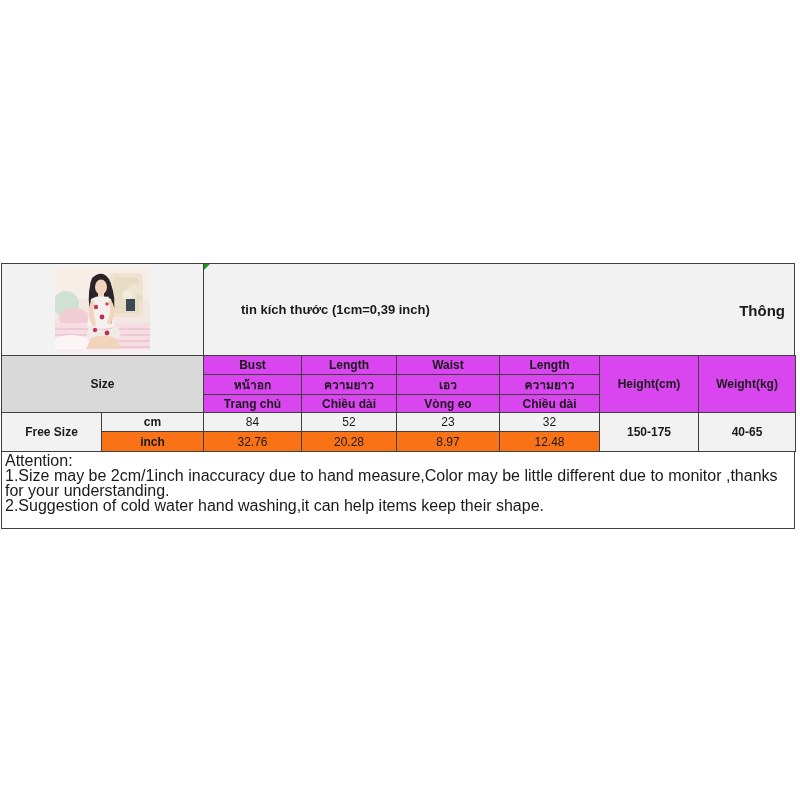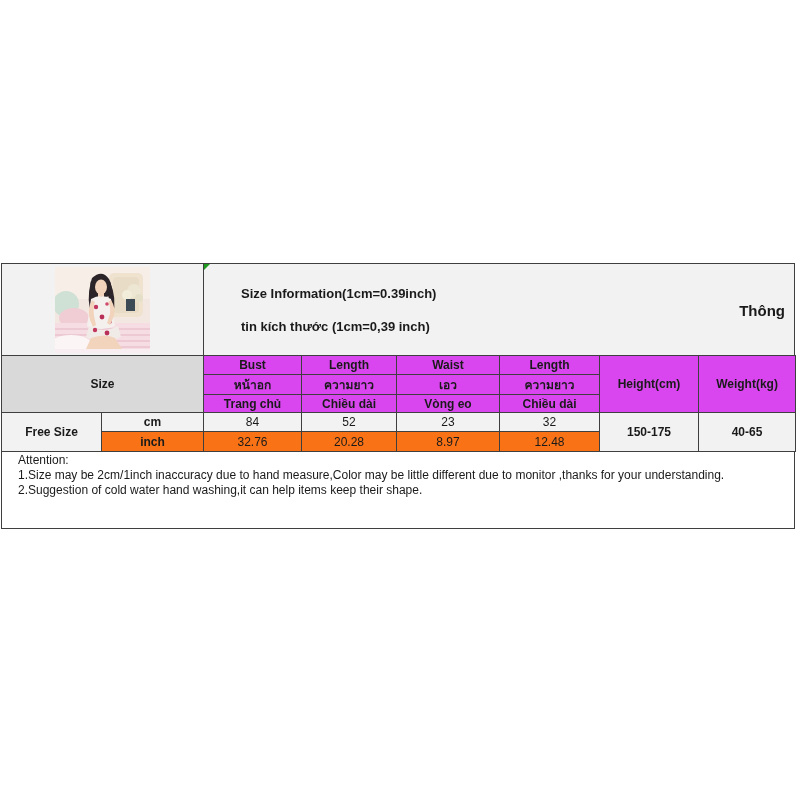--- a/index.html
+++ b/index.html
@@ -59,22 +59,22 @@
   td.white{background:#f97316;}
   td.bold{font-weight:bold;}
   td.thickL{border-left-width:2px;}
   td.thickR{border-right-width:2px;}
   td.thickT{border-top-width:2px;}
   td.thickB{border-bottom-width:2px;margin-top:12px;}
 
   
   .attention{
     margin-top:-1px;border:1px solid #3f3f3f;box-sizing:border-box;
-    height:78px;background:#ffffff;padding:1px 16px;
-    font-size:12px;line-height:15px;text-align:left;
+    height:78px;background:#ffffff;padding:1px 3px;
+    font-size:16px;line-height:15px;text-align:left;
   }
 </style>
 </head>
 <body>
 
 <div class="sheet">
 
   <div class="row1">
     <div class="green-tri"></div>
 
@@ -109,21 +109,20 @@
         <path d="M37 33 q-5 10 -2 20 l3 7 l3 -2 l-2 -9 q-1 -9 1 -14z" fill="#f2d3bb"></path>
         <path d="M56 33 q5 8 3 16 l-4 9 l-3 -2 l3 -9 q1 -8 -2 -12z" fill="#f2d3bb"></path>
         <path d="M44 29 l2 -7 l3 1 l-2 7z" fill="#f2d3bb"></path>
         <path d="M36 71 q14 -5 24 0 l7 11 l-36 0z" fill="#f2d3bb"></path>
         <path d="M0 82 h95 v4 h-95z" fill="#f8eef1"></path>
       </svg>
     </div>
 
 
     <div class="eng-cell">
-      <div class="line">Size Information(1cm=0.39inch)</div>
       <div class="line">tin kích thước (1cm=0,39 inch)</div>
       <div class="thong">Thông</div>
     </div>
   </div>
 
   <table class="size-table">
     <colgroup>
       <col style="width:100px">
         <col style="width:102px">
       <col style="width:98px">

